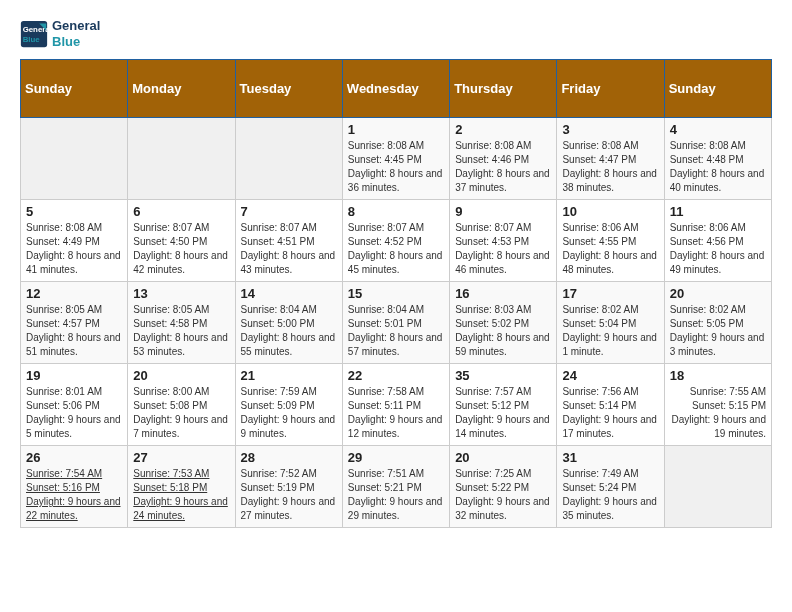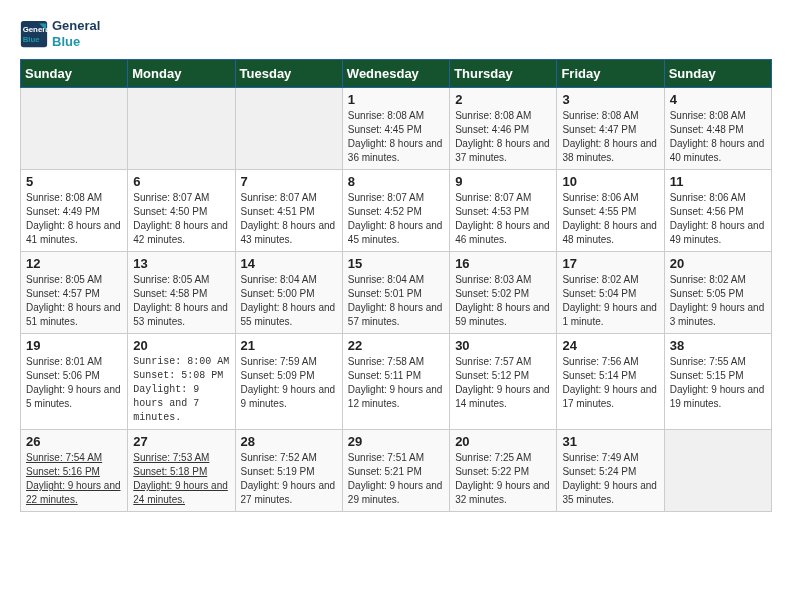--- a/index.html
+++ b/index.html
@@ -49,25 +49,25 @@
       font-size: 15px;
       color: #444;
       font-weight: normal;
     }
     .calendar {
       width: 100%;
       border-collapse: collapse;
       border: 1px solid #ccc;
     }
     .calendar thead tr th {
-      background: #14532d;
+      background: #a16207;
       color: #fff;
       font-size: 13px;
       font-weight: bold;
-      padding: 6px 4px;
+      padding: 21px 4px;
       text-align: left;
       border: 1px solid #2060a0;
       width: calc(100% / 7);
     }
     .calendar tbody tr td {
       border: 1px solid #ccc;
       vertical-align: top;
       padding: 4px 5px 4px 5px;
       width: calc(100% / 7);
       min-height: 80px;
@@ -249,51 +249,51 @@
         </tr>
         <tr>
           <td>
             <div class="day-num">19</div>
             <div class="day-info" style="white-space: pre-line;">Sunrise: 8:01 AM
 Sunset: 5:06 PM
 Daylight: 9 hours and 5 minutes.</div>
           </td>
           <td>
             <div class="day-num">20</div>
-            <div class="day-info" style="white-space: pre-line; font-family: Liberation Mono, monospace;">Sunrise: 8:00 AM
+            <div class="day-info" style="white-space: pre-line;">Sunrise: 8:00 AM
 Sunset: 5:08 PM
 Daylight: 9 hours and 7 minutes.</div>
           </td>
           <td>
             <div class="day-num">21</div>
             <div class="day-info" style="white-space: pre-line;">Sunrise: 7:59 AM
 Sunset: 5:09 PM
 Daylight: 9 hours and 9 minutes.</div>
           </td>
           <td>
             <div class="day-num">22</div>
             <div class="day-info" style="white-space: pre-line;">Sunrise: 7:58 AM
 Sunset: 5:11 PM
 Daylight: 9 hours and 12 minutes.</div>
           </td>
           <td>
-            <div class="day-num">30</div>
+            <div class="day-num">35</div>
             <div class="day-info" style="white-space: pre-line;">Sunrise: 7:57 AM
 Sunset: 5:12 PM
 Daylight: 9 hours and 14 minutes.</div>
           </td>
           <td>
             <div class="day-num">24</div>
             <div class="day-info" style="white-space: pre-line;">Sunrise: 7:56 AM
 Sunset: 5:14 PM
 Daylight: 9 hours and 17 minutes.</div>
           </td>
           <td>
-            <div class="day-num">38</div>
-            <div class="day-info" style="white-space: pre-line;">Sunrise: 7:55 AM
+            <div class="day-num">18</div>
+            <div class="day-info" style="white-space: pre-line; text-align: right;">Sunrise: 7:55 AM
 Sunset: 5:15 PM
 Daylight: 9 hours and 19 minutes.</div>
           </td>
         </tr>
         <tr>
           <td>
             <div class="day-num">26</div>
             <div class="day-info" style="white-space: pre-line; text-decoration: underline;">Sunrise: 7:54 AM
 Sunset: 5:16 PM
 Daylight: 9 hours and 22 minutes.</div>

